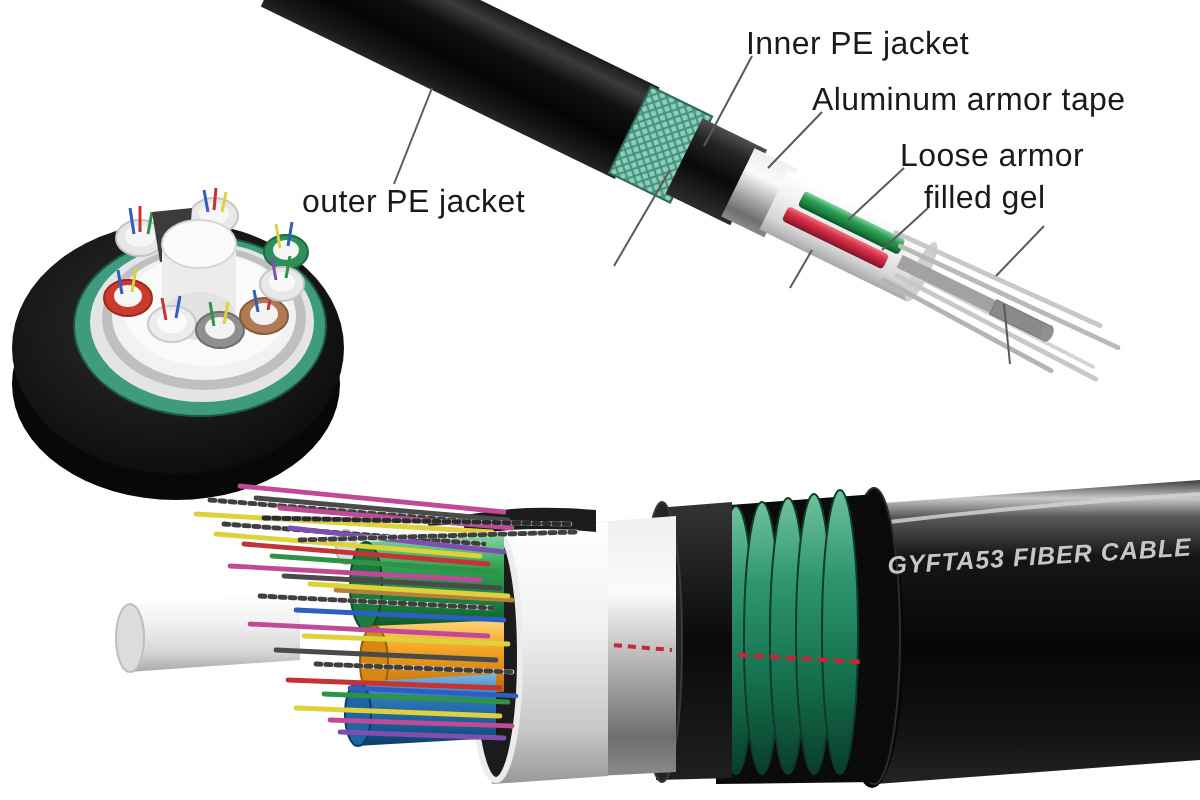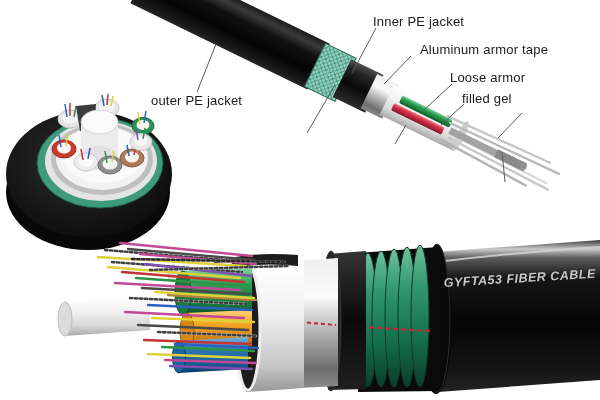--- a/index.html
+++ b/index.html
@@ -1,19 +1,19 @@
 <!DOCTYPE html>
 <html><head>
 <meta charset="utf-8">
 <style>
   html,body{margin:0;padding:0;background:#fff;}
   .stage{position:relative;width:600px;height:400px;background:#ffffff;overflow:hidden;
          font-family:"Liberation Sans",sans-serif;}
   .stage svg{position:absolute;left:0;top:0;}
-  .lbl{position:absolute;white-space:nowrap;font-size:13px;color:#1a1a1a;letter-spacing:.2px;}
+  .lbl{position:absolute;white-space:nowrap;font-size:16px;color:#1a1a1a;letter-spacing:.2px;}
 </style>
 </head>
 <body>
 
 <div class="stage">
 <svg width="600" height="400" viewBox="0 0 600 400">
   <defs>
     <pattern id="corr" width="5" height="5" patternUnits="userSpaceOnUse">
       <rect width="5" height="5" fill="#8ecfbc"></rect>
       <path d="M0,0 L5,5 M5,0 L0,5" stroke="#44907a" stroke-width="1"></path>
@@ -282,17 +282,17 @@
     <line x1="464" y1="104" x2="441" y2="125"></line>
     <line x1="522" y1="113" x2="498" y2="138"></line>
     <line x1="197" y1="92" x2="216" y2="44"></line>
     <line x1="307" y1="133" x2="335" y2="85"></line>
     <line x1="395" y1="144" x2="406" y2="125"></line>
     <line x1="505" y1="182" x2="502" y2="152"></line>
   </g>
 </svg>
 
 <div class="lbl" style="left:373px;top:14px">Inner PE jacket</div>
-<div class="lbl" style="left:420px;top:42px">Aluminum armor tape</div>
+<div class="lbl" style="left:406px;top:42px">Aluminum armor tape</div>
 <div class="lbl" style="left:450px;top:70px">Loose armor</div>
 <div class="lbl" style="left:462px;top:91px">filled gel</div>
 <div class="lbl" style="left:151px;top:93px">outer PE jacket</div>
 </div>
 
 </body></html>

